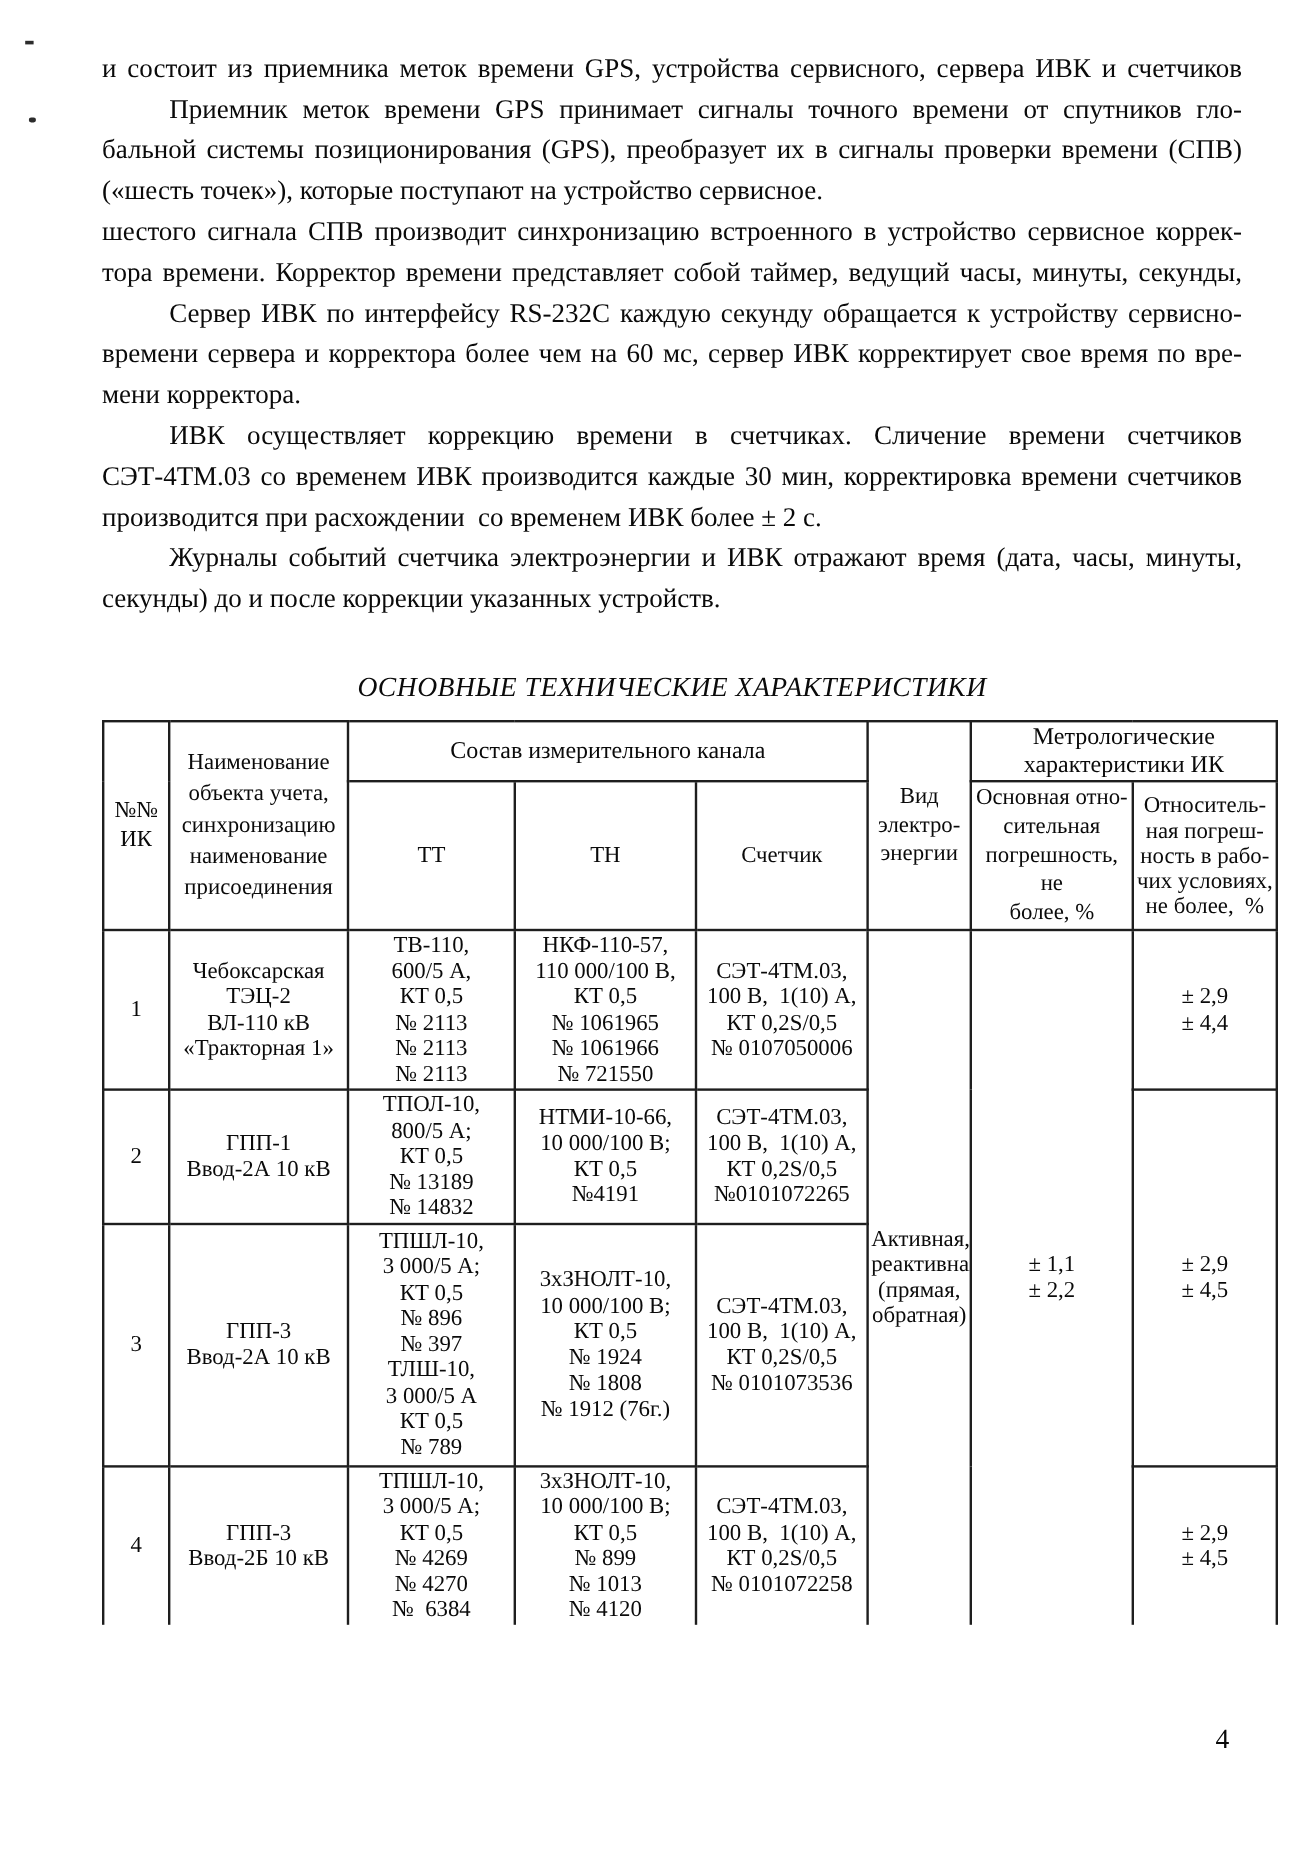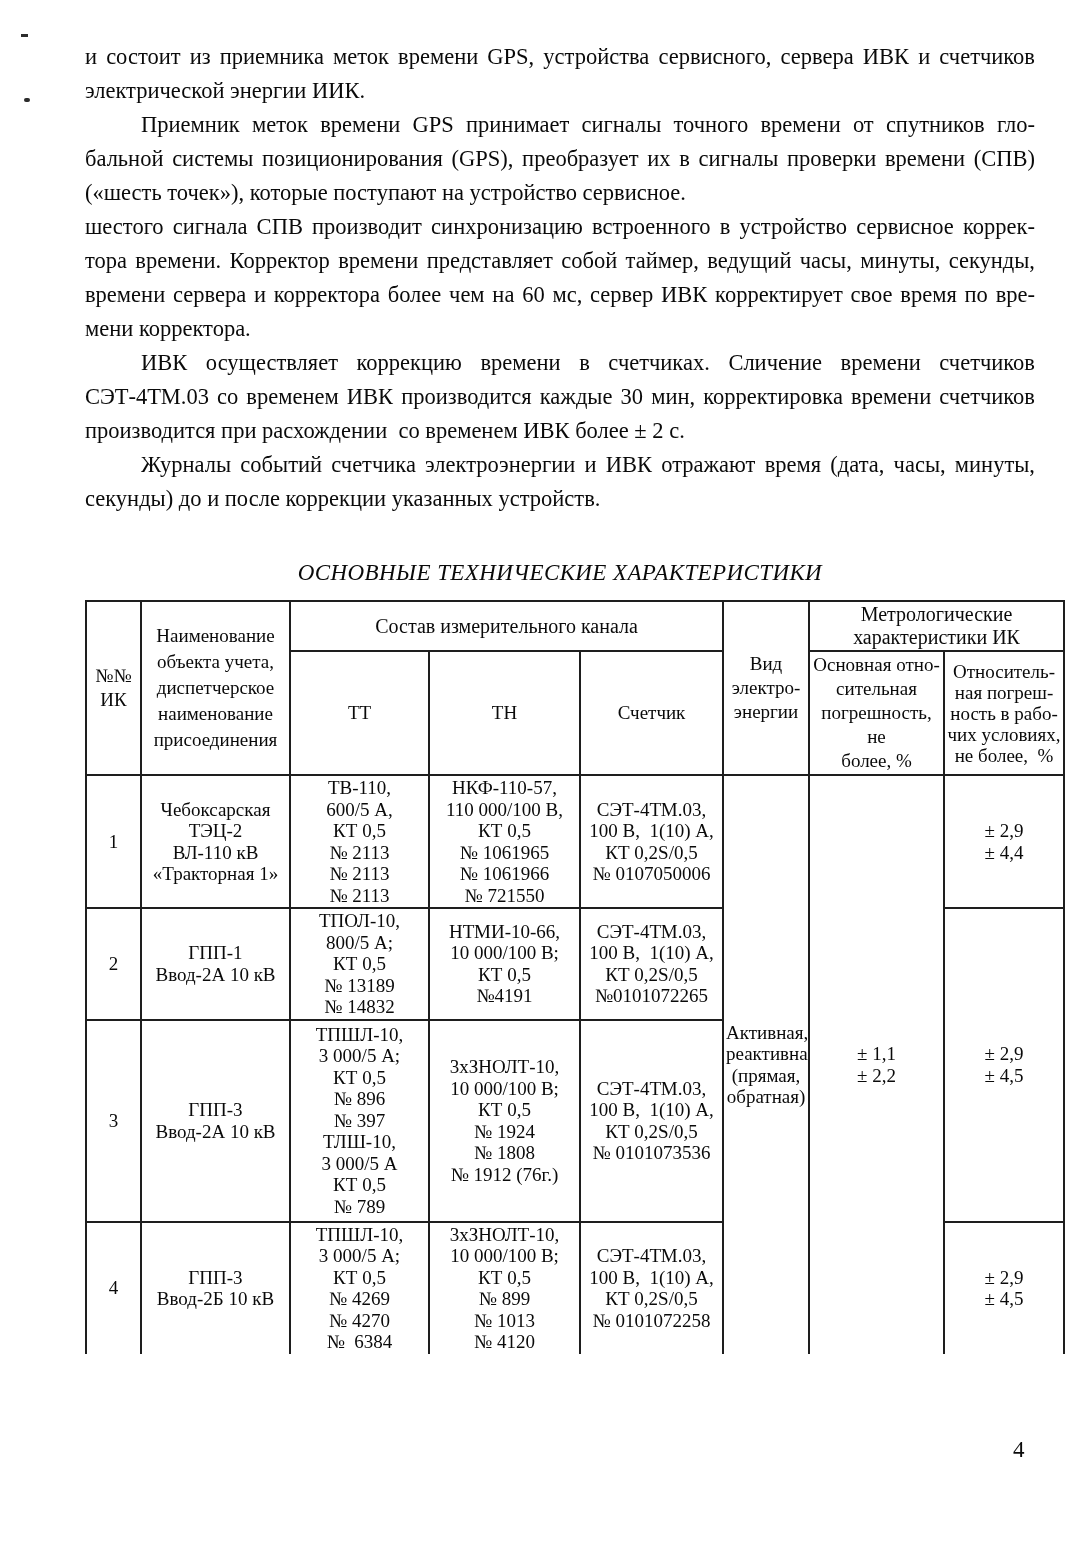--- a/index.html
+++ b/index.html
@@ -86,35 +86,35 @@
 
 <div class="page">
 
   <div class="mark mark1"></div>
   <div class="mark mark2"></div>
 
   <div class="content">
 
     <p class="para">
       <span class="line">и состоит из приемника меток времени GPS, устройства сервисного, сервера ИВК и счетчиков</span>
-      <span class="line last">электрической энергии ИИК.</span>
     </p>
 
     <p class="para">
       <span class="line ind">Приемник меток времени GPS принимает сигналы точного времени от спутников гло-</span>
       <span class="line">бальной системы позиционирования (GPS), преобразует их в сигналы проверки времени (СПВ)</span>
       <span class="line last">(«шесть точек»), которые поступают на устройство сервисное.</span>
     </p>
 
     <p class="para">
       <span class="line">шестого сигнала СПВ производит синхронизацию встроенного в устройство сервисное коррек-</span>
       <span class="line">тора времени. Корректор времени представляет собой таймер, ведущий часы, минуты, секунды,</span>
     </p>
 
     <p class="para">
+      <span class="line ind">Сервер ИВК по интерфейсу RS-232C каждую секунду обращается к устройству сервисно-</span>
       <span class="line">времени сервера и корректора более чем на 60 мс, сервер ИВК корректирует свое время по вре-</span>
       <span class="line last">мени корректора.</span>
     </p>
 
     <p class="para">
       <span class="line ind">ИВК осуществляет коррекцию времени в счетчиках. Сличение времени счетчиков</span>
       <span class="line">СЭТ-4ТМ.03 со временем ИВК производится каждые 30 мин, корректировка времени счетчиков</span>
       <span class="line last">производится при расхождении&nbsp; со временем ИВК более ± 2 с.</span>
     </p>
 
@@ -137,21 +137,21 @@
         <col style="width:86px">
         <col style="width:135px">
         <col style="width:120px">
       </colgroup>
       <tbody>
         <tr class="h1">
           <td class="hc" rowspan="2">№№
 ИК</td>
           <td class="hc name-h" rowspan="2">Наименование
 объекта учета,
-диспетчерское
+синхронизацию
 наименование
 присоединения</td>
           <td class="group" colspan="3">Состав измерительного канала</td>
           <td class="hc" rowspan="2">Вид
 электро-
 энергии</td>
           <td class="group" colspan="2">Метрологические
 характеристики ИК</td>
         </tr>
         <tr class="h2">

